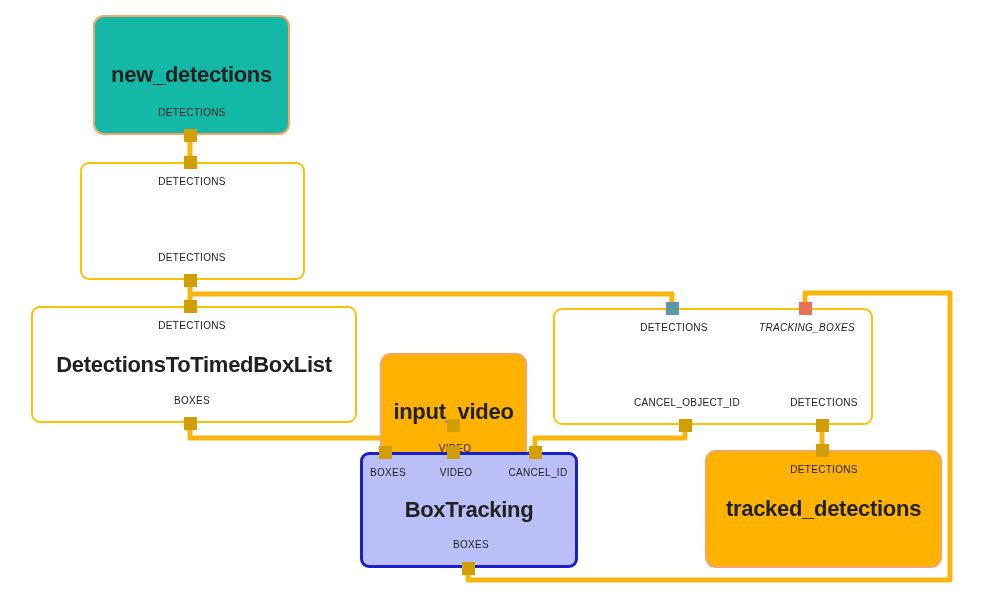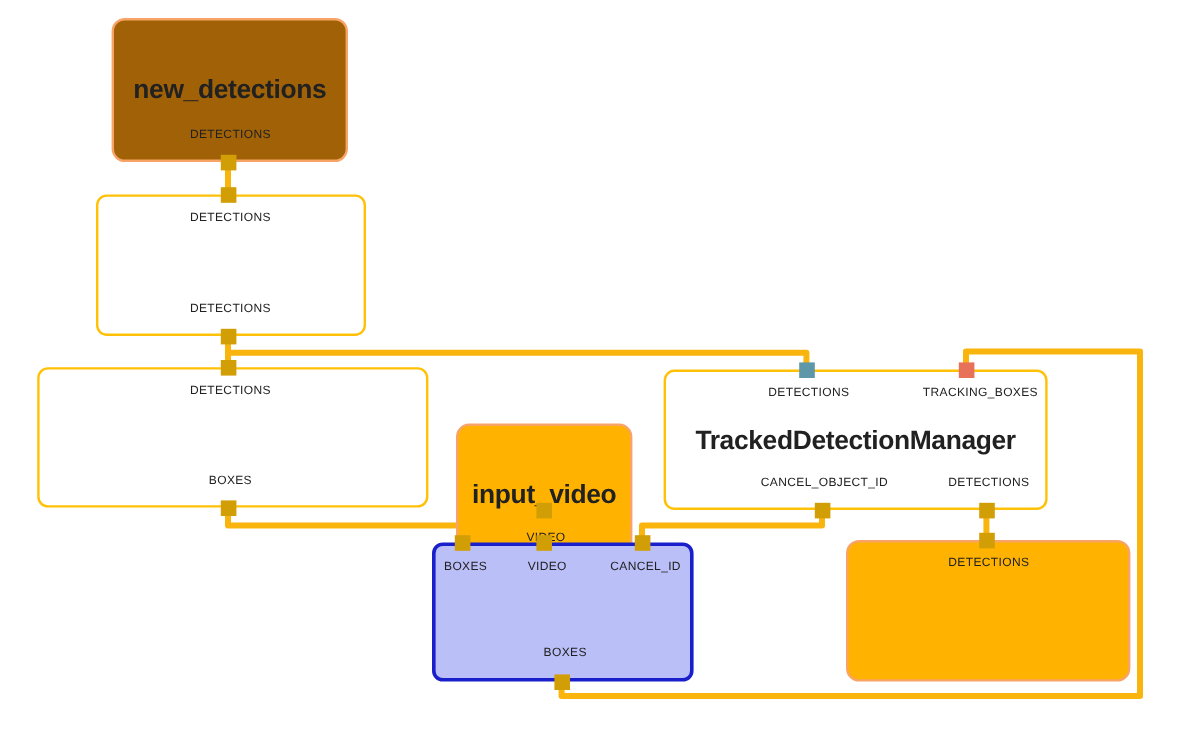--- a/index.html
+++ b/index.html
@@ -67,59 +67,61 @@
       <polyline points="190,135 190,162" stroke="#F9B50E"></polyline>
       <polyline points="190,280 190,306" stroke="#F9B50E"></polyline>
       <polyline points="190,294 672,294 672,308" stroke="#F9B50E"></polyline>
       <polyline points="190,423 190,438 385,438 385,452" stroke="#F9B50E"></polyline>
       <polyline points="453,425 453,452" stroke="#F9B50E"></polyline>
       <polyline points="685,425 685,438 535,438 535,452" stroke="#F9B50E"></polyline>
       <polyline points="822,425 822,450" stroke="#F9B50E"></polyline>
       <polyline points="468,568 468,580 950,580 950,293 805,293 805,308" stroke="#F9B50E"></polyline>
     </svg>
 <div class="port" style="left: 183.5px; top: 128.5px; background: rgb(210, 158, 6);"></div>
-    <div class="node stream" style="left: 93px; top: 15px; width: 197px; height: 120px; background: #a16207; border-color: rgb(248, 164, 102);">
+    <div class="node stream" style="left: 93px; top: 15px; width: 197px; height: 120px; background: #14b8a6; border-color: rgb(248, 164, 102);">
       <div class="title">new_detections</div>
       <span class="plabel bottom" style="left: 97px;">DETECTIONS</span>
     </div>
     <div class="port" style="left: 183.5px; top: 155.5px; background: rgb(210, 158, 6);"></div>
     <div class="port" style="left: 183.5px; top: 273.5px; background: rgb(210, 158, 6);"></div>
     <div class="node calculator" style="left: 80px; top: 162px; width: 225px; height: 118px; background: rgb(255, 255, 255); border-color: rgb(255, 193, 7);">
       <span class="plabel top" style="left: 110px;">DETECTIONS</span>
       <span class="plabel bottom" style="left: 110px;">DETECTIONS</span>
     </div>
     <div class="port" style="left: 183.5px; top: 299.5px; background: rgb(210, 158, 6);"></div>
     <div class="port" style="left: 183.5px; top: 416.5px; background: rgb(210, 158, 6);"></div>
     <div class="node calculator" style="left: 31px; top: 306px; width: 326px; height: 117px; background: rgb(255, 255, 255); border-color: rgb(255, 193, 7);">
+      <div class="title">DetectionsToTimedBoxList</div>
       <span class="plabel top" style="left: 159px;">DETECTIONS</span>
       <span class="plabel bottom" style="left: 159px;">BOXES</span>
     </div>
     <div class="port" style="left: 446.5px; top: 418.5px; background: rgb(210, 158, 6);"></div>
     <div class="node stream" style="left: 380px; top: 307px; width: 147px; height: 118px; background: rgb(255, 179, 0); border-color: rgb(248, 164, 102); margin-top: 46px;">
       <div class="title">input_video</div>
       <span class="plabel bottom" style="left: 73px;">VIDEO</span>
     </div>
     <div class="port" style="left: 665.5px; top: 301.5px; background: rgb(94, 152, 168);"></div>
     <div class="port" style="left: 798.5px; top: 301.5px; background: rgb(232, 114, 89);"></div>
     <div class="port" style="left: 678.5px; top: 418.5px; background: rgb(210, 158, 6);"></div>
     <div class="port" style="left: 815.5px; top: 418.5px; background: rgb(210, 158, 6);"></div>
     <div class="node calculator" style="left: 553px; top: 308px; width: 320px; height: 117px; background: rgb(255, 255, 255); border-color: rgb(255, 193, 7);">
-      <div class="title">TrackedDetectionManager</div>
       <span class="plabel top" style="left: 119px;">DETECTIONS</span>
-      <span class="plabel top" style="left: 262px;">TRACKING_BOXES</span>
+      <span class="plabel top" style="left: 252px; font-style: italic;">TRACKING_BOXES</span>
       <span class="plabel bottom" style="left: 132px; text-align: right;">CANCEL_OBJECT_ID</span>
       <span class="plabel bottom" style="left: 269px;">DETECTIONS</span>
     </div>
     <div class="port" style="left: 378.5px; top: 445.5px; background: rgb(210, 158, 6);"></div>
     <div class="port" style="left: 446.5px; top: 445.5px; background: rgb(210, 158, 6);"></div>
     <div class="port" style="left: 528.5px; top: 445.5px; background: rgb(210, 158, 6);"></div>
     <div class="port" style="left: 461.5px; top: 561.5px; background: rgb(210, 158, 6);"></div>
     <div class="node subgraph" style="left: 360px; top: 452px; width: 218px; height: 116px; background: rgb(187, 191, 248); border-color: rgb(26, 31, 204);">
+      <div class="title">BoxTracking</div>
       <span class="plabel top" style="left: 25px;">BOXES</span>
       <span class="plabel top" style="left: 93px;">VIDEO</span>
       <span class="plabel top" style="left: 175px;">CANCEL_ID</span>
       <span class="plabel bottom" style="left: 108px;">BOXES</span>
     </div>
     <div class="port" style="left: 815.5px; top: 443.5px; background: rgb(210, 158, 6);"></div>
     <div class="node stream" style="left: 705px; top: 450px; width: 237px; height: 118px; background: rgb(255, 179, 0); border-color: rgb(248, 164, 102);">
+      <div class="title">tracked_detections</div>
       <span class="plabel top" style="left: 117px;">DETECTIONS</span>
     </div>
   </div>
 
 </body></html>

